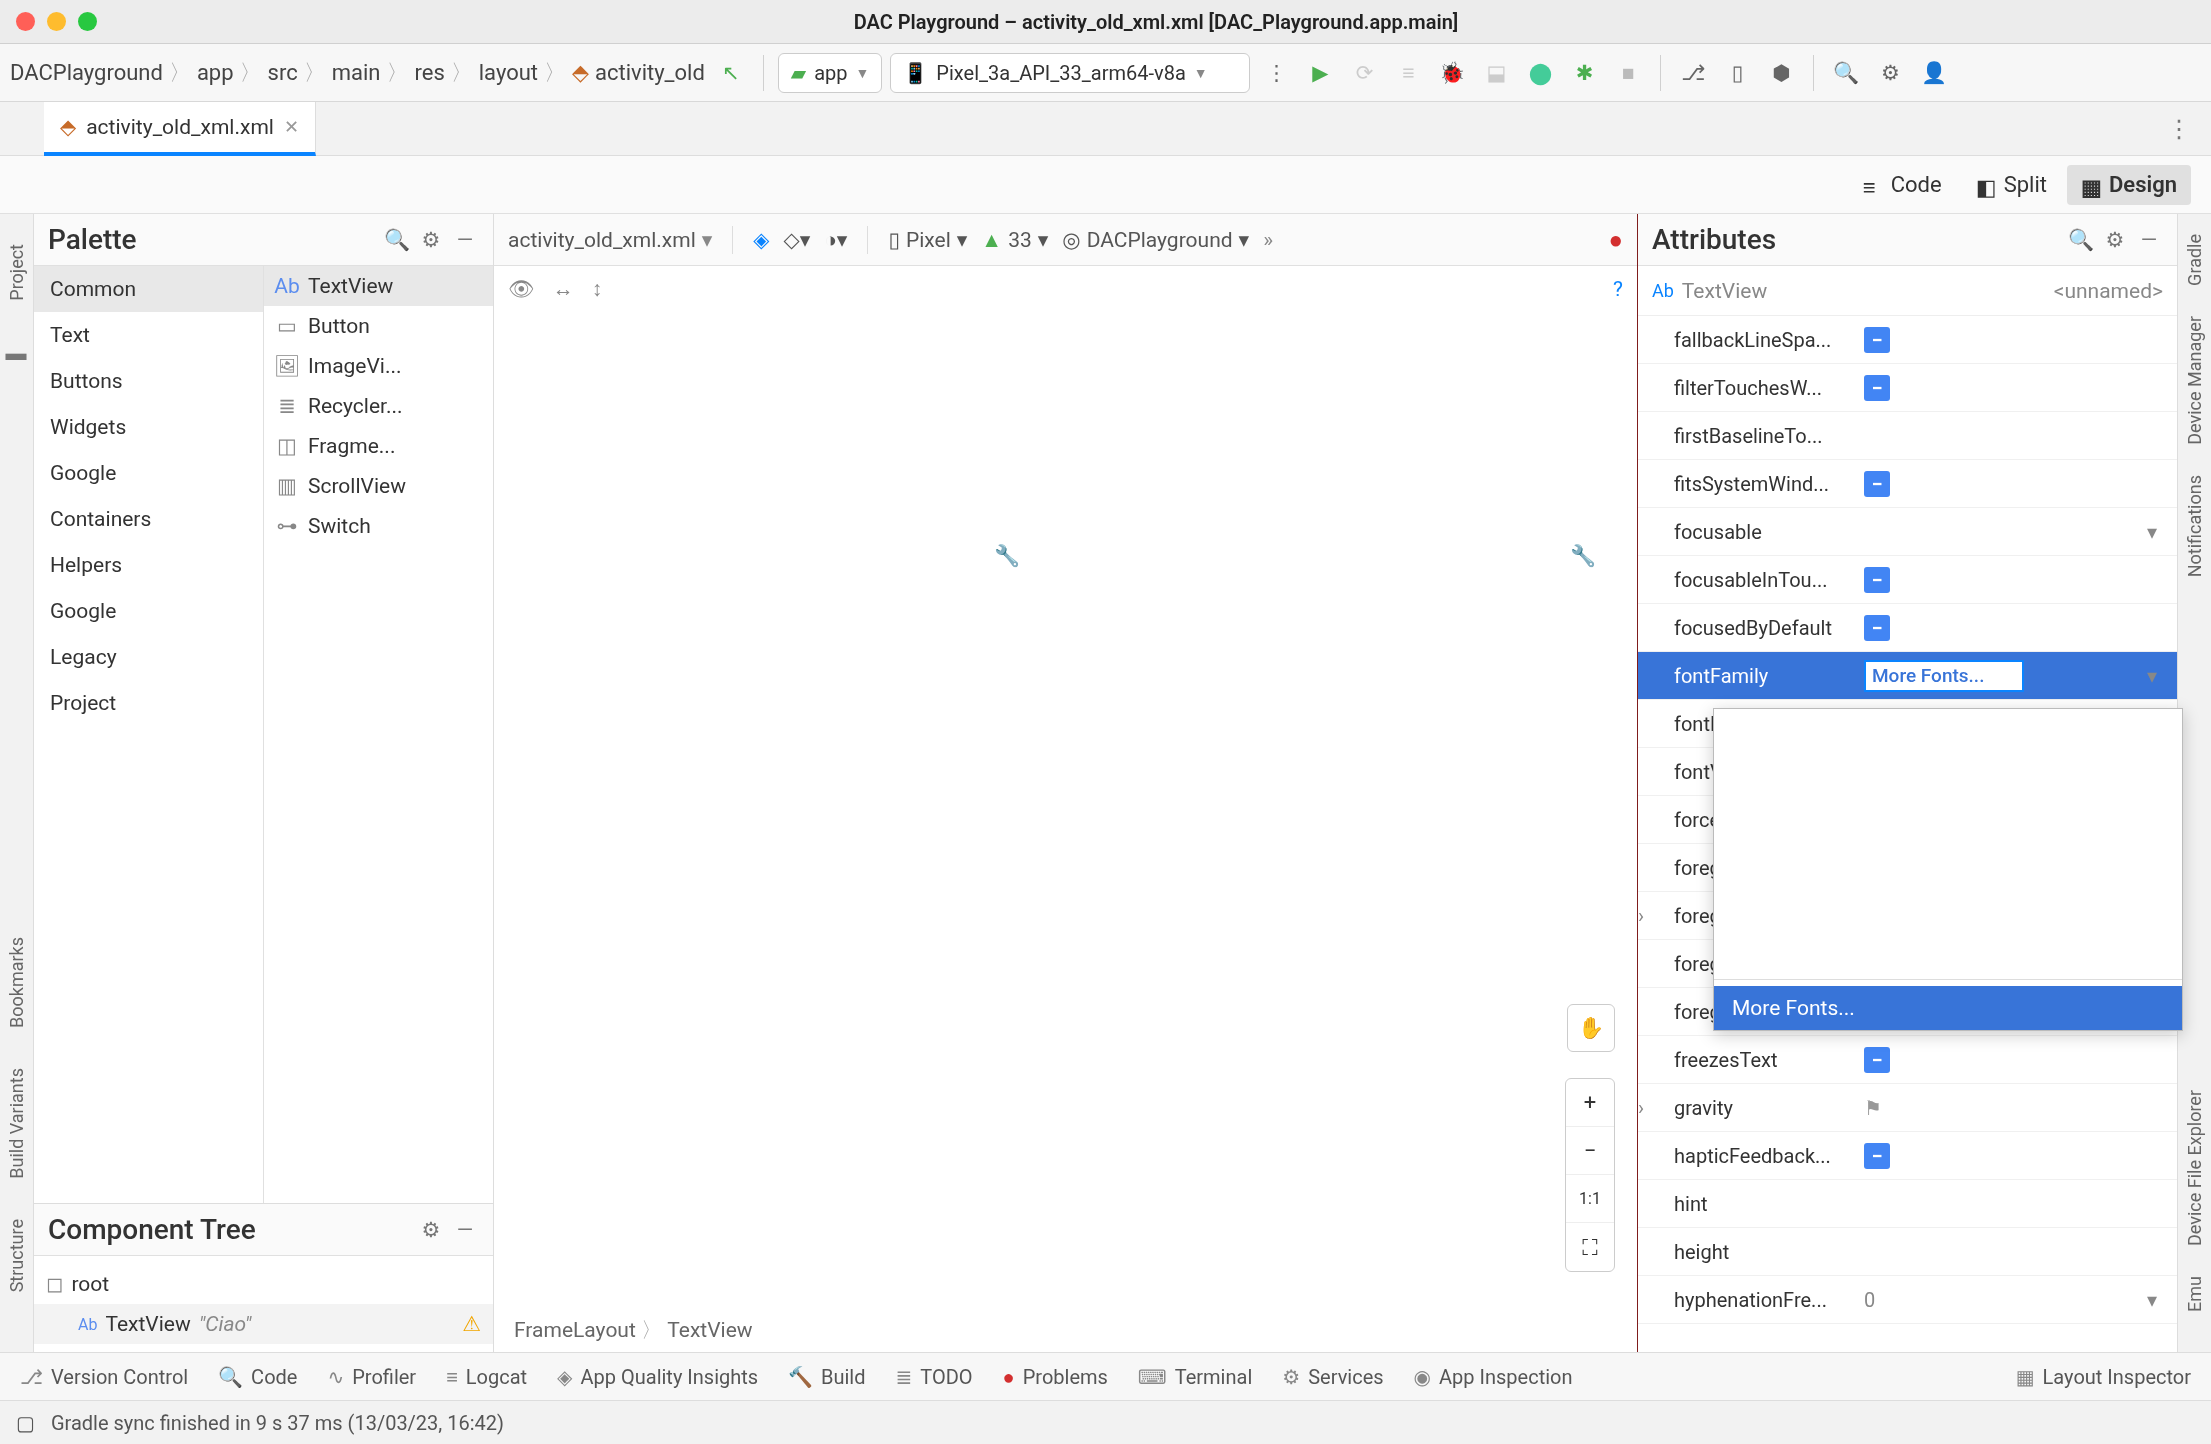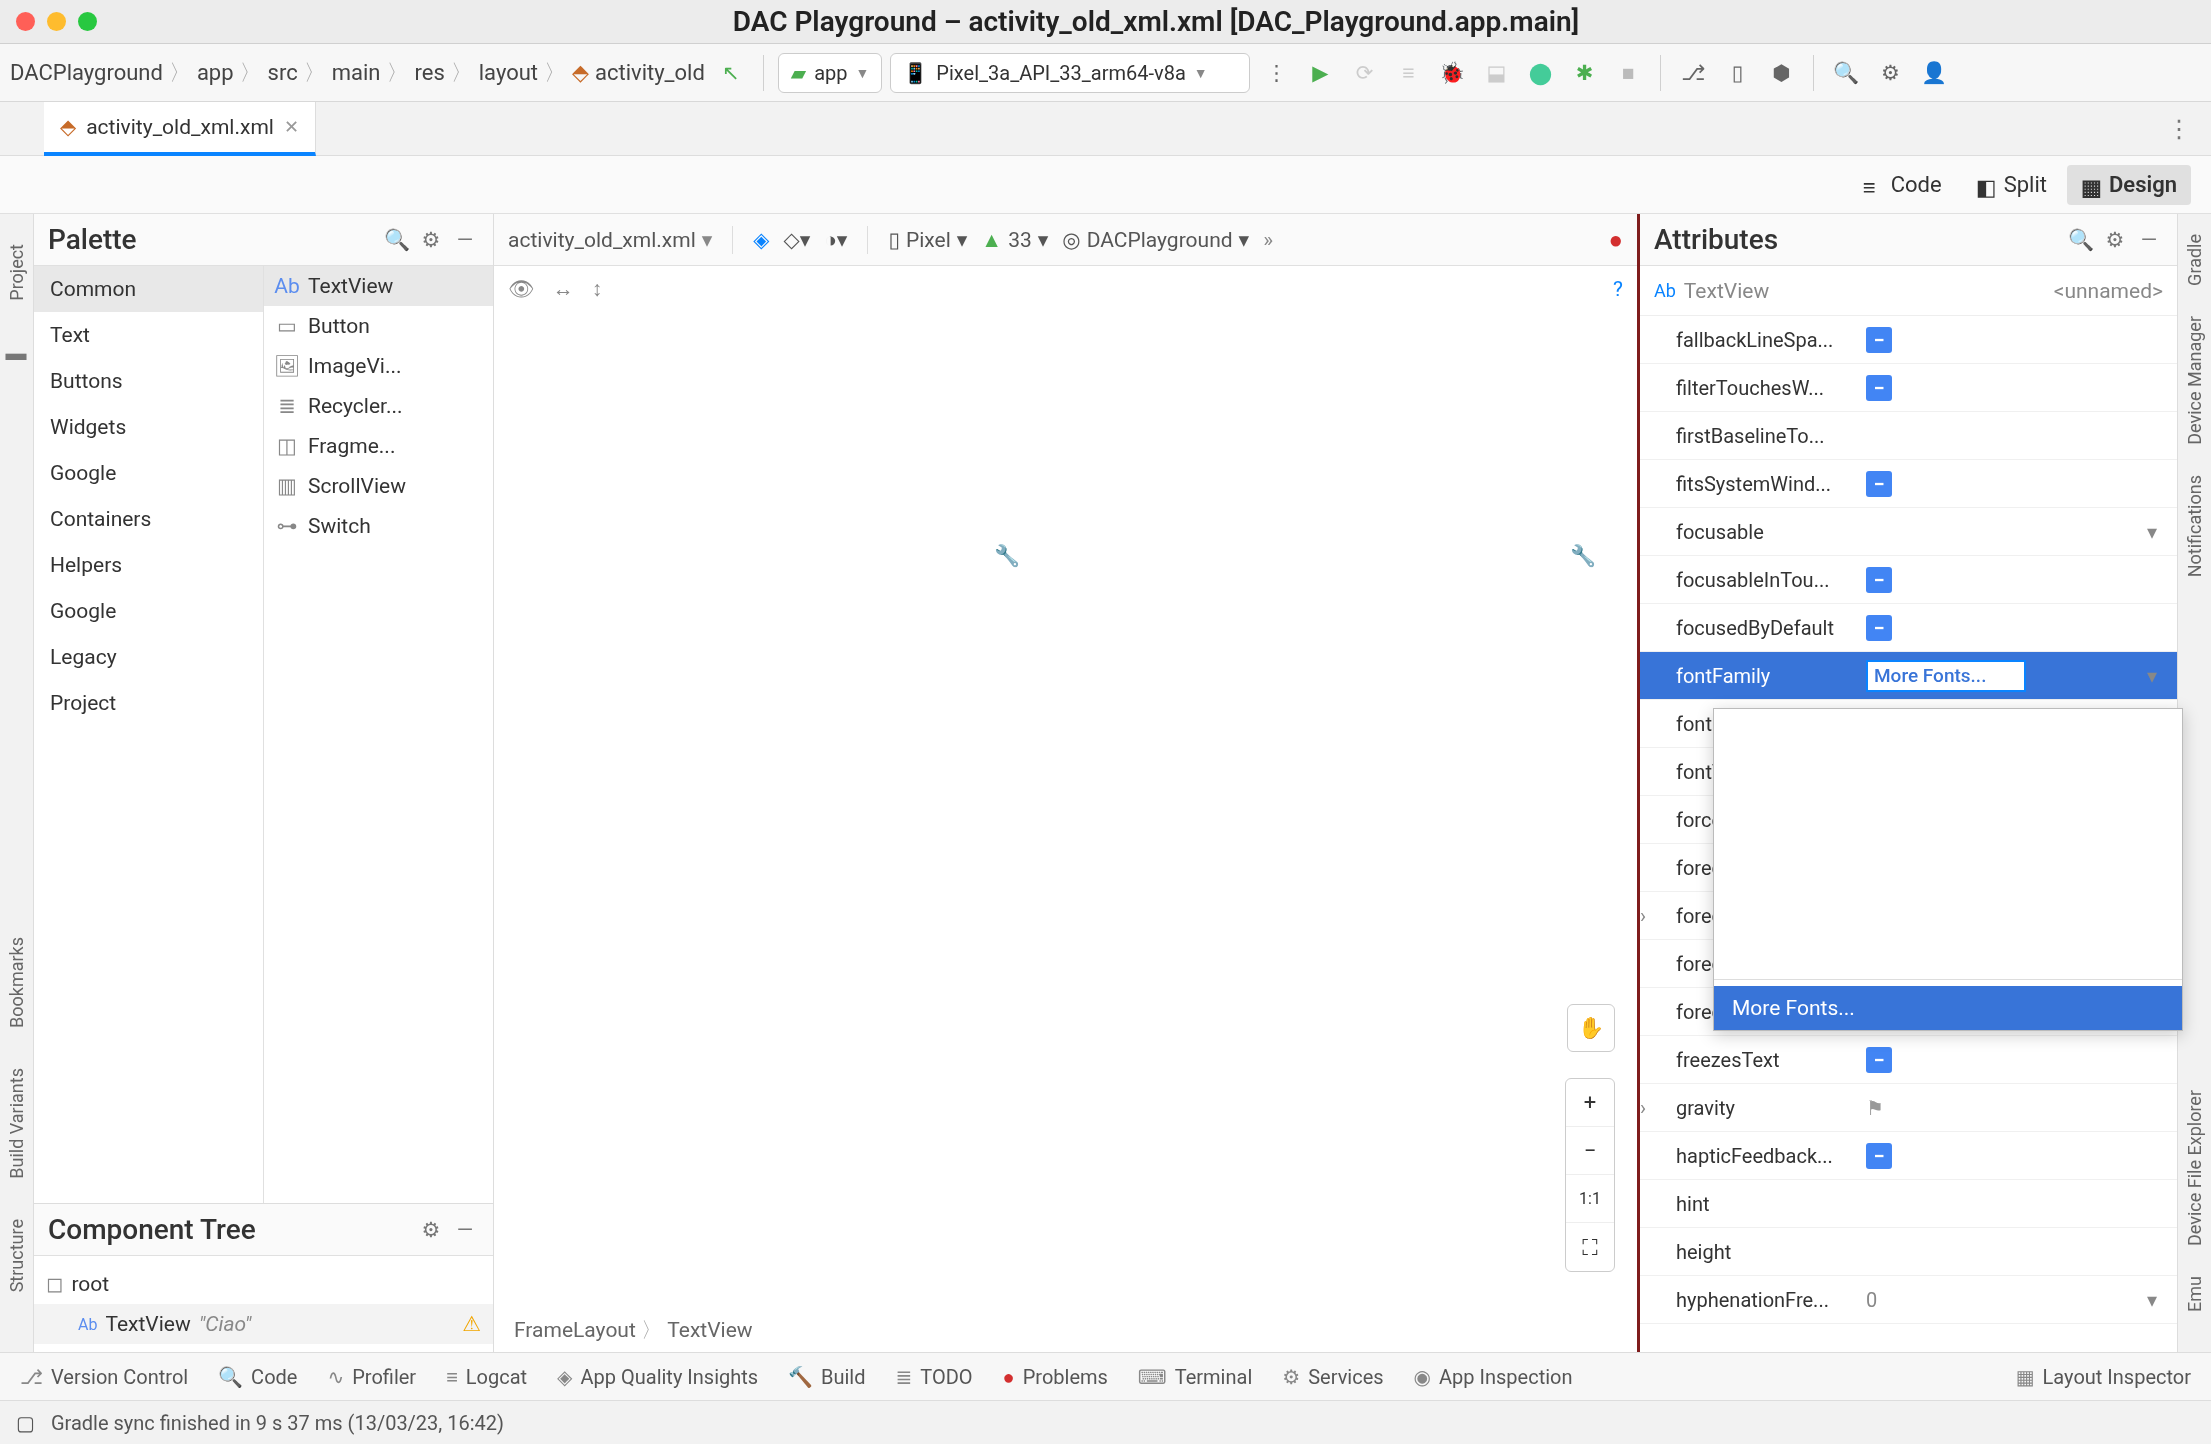--- a/index.html
+++ b/index.html
@@ -1,21 +1,21 @@
 <!DOCTYPE html>
 <html><head>
 <meta charset="utf-8">
 <style>
 * { box-sizing: border-box; margin: 0; padding: 0; font-family: -apple-system, BlinkMacSystemFont, "Segoe UI", Roboto, sans-serif; }
 body { width: 2211px; height: 1444px; background: #f2f2f2; font-size: 21px; color: #333; overflow: hidden; }
 .titlebar { height: 44px; display: flex; align-items: center; padding: 0 16px; background: #ececec; border-bottom: 1px solid #d0d0d0; }
 .traffic-lights { display: flex; gap: 12px; margin-right: 20px; }
 .tl { width: 19px; height: 19px; border-radius: 50%; }
 .tl-red { background: #ff5f57; } .tl-yellow { background: #febc2e; } .tl-green { background: #28c840; }
-.title-text { flex: 1; text-align: center; font-weight: 600; font-size: 28px; color: #222; }
+.title-text { flex: 1; text-align: center; font-weight: 600; font-size: 20px; color: #222; }
 
 .toolbar { height: 58px; display: flex; align-items: center; padding: 0 10px; background: #f7f7f7; border-bottom: 1px solid #d8d8d8; gap: 8px; }
 .breadcrumb { display: flex; align-items: center; gap: 6px; font-size: 22px; color: #444; }
 .breadcrumb span.sep { color: #aaa; }
 .breadcrumb .crumb { cursor: pointer; }
 .tool-btn { width: 36px; height: 36px; display: inline-flex; align-items: center; justify-content: center; border-radius: 4px; cursor: pointer; color: #666; }
 .tool-select { height: 40px; padding: 0 12px; border: 1px solid #ccc; border-radius: 6px; background: #fff; display: inline-flex; align-items: center; gap: 8px; font-size: 20px; }
 .tool-select .tri { font-size: 14px; color: #888; }
 .divider-v { width: 1px; height: 36px; background: #d0d0d0; margin: 0 6px; }
 .icon-run { color: #4caf50; }
@@ -68,21 +68,21 @@
 .ds-sub .ic { color: #888; cursor: pointer; }
 .canvas { position: absolute; top: 120px; left: 20px; right: 20px; bottom: 60px; }
 .wrench { position: absolute; color: #999; }
 .wrench.l { left: 480px; top: 210px; }
 .wrench.r { right: 20px; top: 210px; }
 .zoom-ctrls { position: absolute; right: 22px; bottom: 80px; background: #fff; border: 1px solid #ccc; border-radius: 6px; }
 .zoom-ctrls div { width: 48px; height: 48px; display: flex; align-items: center; justify-content: center; border-bottom: 1px solid #eee; cursor: pointer; font-size: 22px; }
 .hand-btn { position: absolute; right: 22px; bottom: 300px; width: 48px; height: 48px; border: 1px solid #ccc; border-radius: 6px; display: flex; align-items: center; justify-content: center; background: #fff; cursor: pointer; }
 .ds-breadcrumb { position: absolute; bottom: 8px; left: 20px; font-size: 21px; color: #666; }
 
-.attrs-panel { width: 540px; background: #fff; border-left: 3px solid #7f1d1d; display: flex; flex-direction: column; position: relative; overflow: visible; }
+.attrs-panel { width: 540px; background: #fff; border-left: 1px solid #7f1d1d; display: flex; flex-direction: column; position: relative; overflow: visible; }
 .attr-type-row { height: 50px; display: flex; align-items: center; padding: 0 14px; border-bottom: 1px solid #eee; }
 .attr-type-row .icon { color: #0a84ff; margin-right: 8px; font-size: 18px; }
 .attr-type-row .type { color: #888; }
 .attr-type-row .name { margin-left: auto; color: #888; }
 .attr-list { flex: 1; overflow: visible; }
 .attr-row { height: 48px; display: flex; align-items: center; border-bottom: 1px solid #f0f0f0; font-size: 20px; }
 .attr-row .key { width: 200px; padding-left: 18px; white-space: nowrap; overflow: hidden; text-overflow: ellipsis; cursor: pointer; }
 .attr-row .val { flex: 1; display: flex; align-items: center; padding-left: 8px; position: relative; }
 .attr-row .val input { width: 160px; height: 32px; border: 1px solid #ccc; padding: 0 6px; font-size: 19px; }
 .attr-row .chk { width: 26px; height: 26px; background: #4285f4; color: #fff; display: flex; align-items: center; justify-content: center; border-radius: 3px; font-size: 20px; font-weight: bold; }

